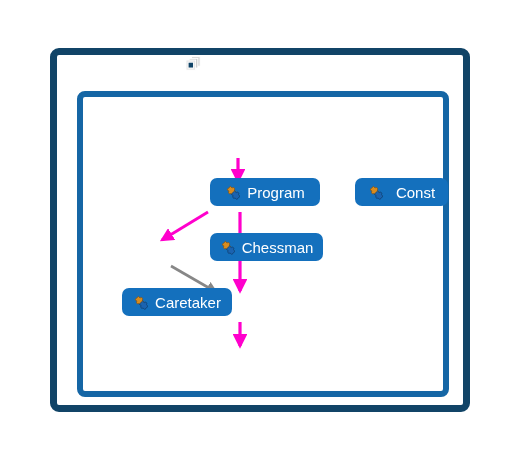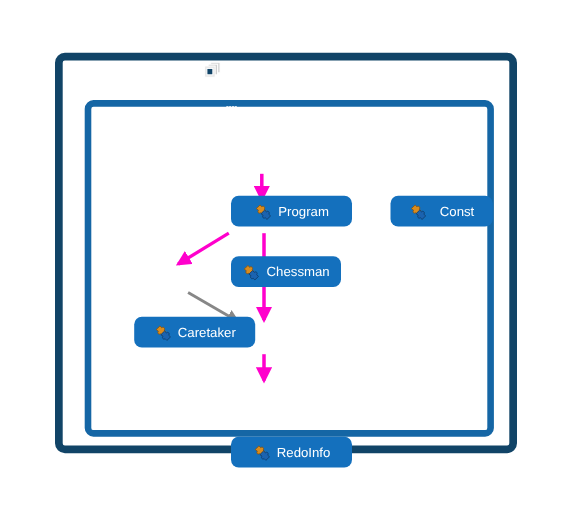--- a/index.html
+++ b/index.html
@@ -94,21 +94,21 @@
     position: absolute;
     box-sizing: border-box;
     height: 28px;
     background: #1470bd;
     border-radius: 7px;
     display: flex;
     align-items: center;
     justify-content: center;
     gap: 6px;
     color: #ffffff;
-    font-size: 12px;
+    font-size: 15px;
     white-space: nowrap;
     padding: 0 12px;
     z-index: 5;
   }
 
   
   .icon-svg { display: block; }
   .icon-wrap {
     display: inline-flex;
     align-items: center;
@@ -207,46 +207,37 @@
         <div class="node" style="left:278px; top:60px; width:93px;gap:12px;">
           <span class="icon-wrap">
             <svg class="icon-svg" width="16" height="15" viewBox="0 0 16 15" xmlns="http://www.w3.org/2000/svg">
               <path d="M2.0 4.6 L5.4 1.4 L7.1 3.0 C7.7 2.3 8.8 2.4 9.3 3.1 C9.8 3.8 9.6 4.6 9.1 5.1 L10.8 6.7 L7.5 10.0 L5.9 8.4 C5.3 9.0 4.3 8.9 3.8 8.2 C3.3 7.5 3.5 6.7 4.0 6.2 Z" fill="#d98c1e" stroke="#8a5510" stroke-width="0.8" stroke-linejoin="round"></path>
               <path d="M6.3 9.2 L9.6 6.0 L11.3 7.6 C11.9 6.9 13.0 7.0 13.5 7.7 C14.0 8.4 13.8 9.2 13.3 9.7 L15.0 11.3 L11.7 14.5 L10.1 12.9 C9.5 13.5 8.5 13.4 8.0 12.7 C7.5 12.0 7.7 11.2 8.2 10.7 Z" fill="#1b63b0" stroke="#10406f" stroke-width="0.8" stroke-linejoin="round"></path>
             </svg>
           </span>
           <span>Const</span>
         </div>
 
-        <div class="node" style="left:133px; top:115px; width:100px;">
+        <div class="node" style="left:133px; top:115px; width:113px;">
           <span class="icon-wrap">
             <svg class="icon-svg" width="16" height="15" viewBox="0 0 16 15" xmlns="http://www.w3.org/2000/svg">
               <path d="M2.0 4.6 L5.4 1.4 L7.1 3.0 C7.7 2.3 8.8 2.4 9.3 3.1 C9.8 3.8 9.6 4.6 9.1 5.1 L10.8 6.7 L7.5 10.0 L5.9 8.4 C5.3 9.0 4.3 8.9 3.8 8.2 C3.3 7.5 3.5 6.7 4.0 6.2 Z" fill="#d98c1e" stroke="#8a5510" stroke-width="0.8" stroke-linejoin="round"></path>
               <path d="M6.3 9.2 L9.6 6.0 L11.3 7.6 C11.9 6.9 13.0 7.0 13.5 7.7 C14.0 8.4 13.8 9.2 13.3 9.7 L15.0 11.3 L11.7 14.5 L10.1 12.9 C9.5 13.5 8.5 13.4 8.0 12.7 C7.5 12.0 7.7 11.2 8.2 10.7 Z" fill="#1b63b0" stroke="#10406f" stroke-width="0.8" stroke-linejoin="round"></path>
             </svg>
           </span>
           <span>Chessman</span>
         </div>
 
         <div class="node" style="left:45px; top:170px; width:110px;text-align:right;">
           <span class="icon-wrap">
             <svg class="icon-svg" width="16" height="15" viewBox="0 0 16 15" xmlns="http://www.w3.org/2000/svg">
               <path d="M2.0 4.6 L5.4 1.4 L7.1 3.0 C7.7 2.3 8.8 2.4 9.3 3.1 C9.8 3.8 9.6 4.6 9.1 5.1 L10.8 6.7 L7.5 10.0 L5.9 8.4 C5.3 9.0 4.3 8.9 3.8 8.2 C3.3 7.5 3.5 6.7 4.0 6.2 Z" fill="#d98c1e" stroke="#8a5510" stroke-width="0.8" stroke-linejoin="round"></path>
               <path d="M6.3 9.2 L9.6 6.0 L11.3 7.6 C11.9 6.9 13.0 7.0 13.5 7.7 C14.0 8.4 13.8 9.2 13.3 9.7 L15.0 11.3 L11.7 14.5 L10.1 12.9 C9.5 13.5 8.5 13.4 8.0 12.7 C7.5 12.0 7.7 11.2 8.2 10.7 Z" fill="#1b63b0" stroke="#10406f" stroke-width="0.8" stroke-linejoin="round"></path>
             </svg>
           </span>
           <span>Caretaker</span>
         </div>
 
 
-        <div class="node" style="left:133px; top:279px; width:110px;">
-          <span class="icon-wrap">
-            <svg class="icon-svg" width="16" height="15" viewBox="0 0 16 15" xmlns="http://www.w3.org/2000/svg">
-              <path d="M2.0 4.6 L5.4 1.4 L7.1 3.0 C7.7 2.3 8.8 2.4 9.3 3.1 C9.8 3.8 9.6 4.6 9.1 5.1 L10.8 6.7 L7.5 10.0 L5.9 8.4 C5.3 9.0 4.3 8.9 3.8 8.2 C3.3 7.5 3.5 6.7 4.0 6.2 Z" fill="#d98c1e" stroke="#8a5510" stroke-width="0.8" stroke-linejoin="round"></path>
-              <path d="M6.3 9.2 L9.6 6.0 L11.3 7.6 C11.9 6.9 13.0 7.0 13.5 7.7 C14.0 8.4 13.8 9.2 13.3 9.7 L15.0 11.3 L11.7 14.5 L10.1 12.9 C9.5 13.5 8.5 13.4 8.0 12.7 C7.5 12.0 7.7 11.2 8.2 10.7 Z" fill="#1b63b0" stroke="#10406f" stroke-width="0.8" stroke-linejoin="round"></path>
-            </svg>
-          </span>
-          <span>RedoInfo</span>
-        </div>
       </div>
     </div>
   </div>
 </div>
 
 </body></html>

